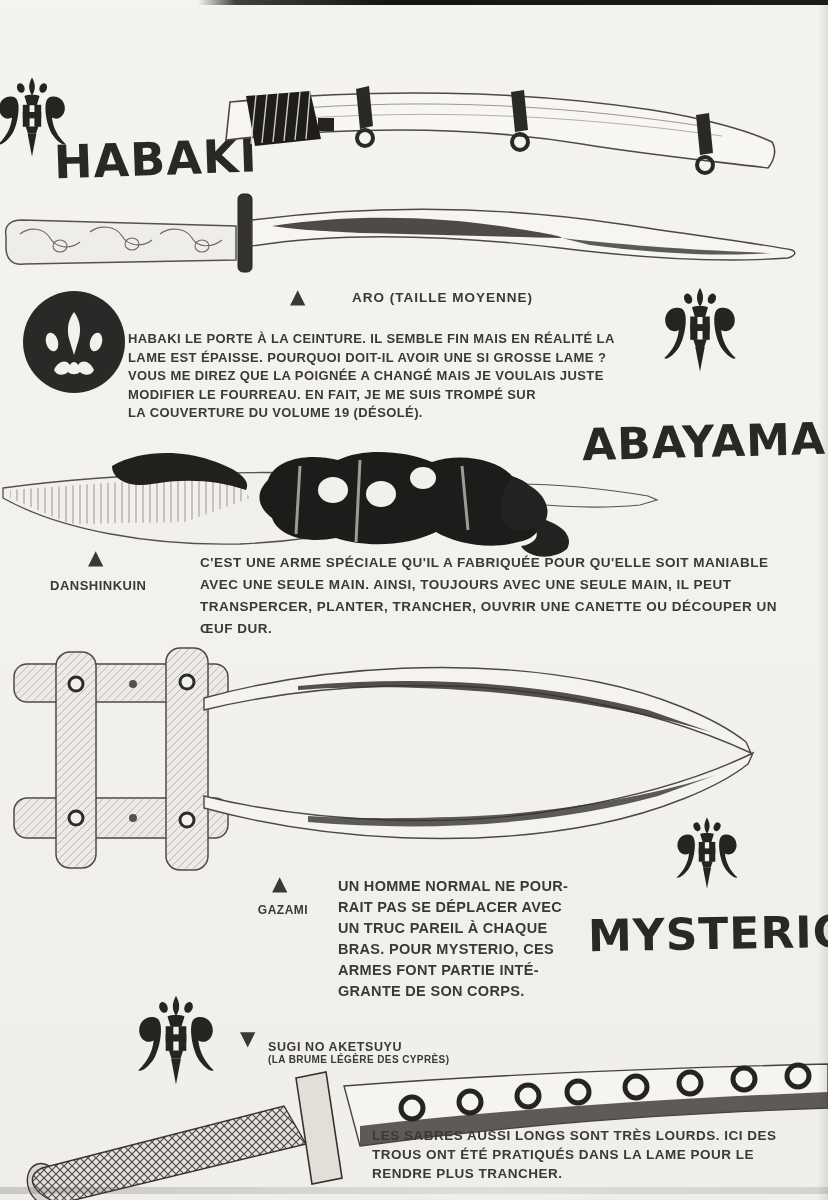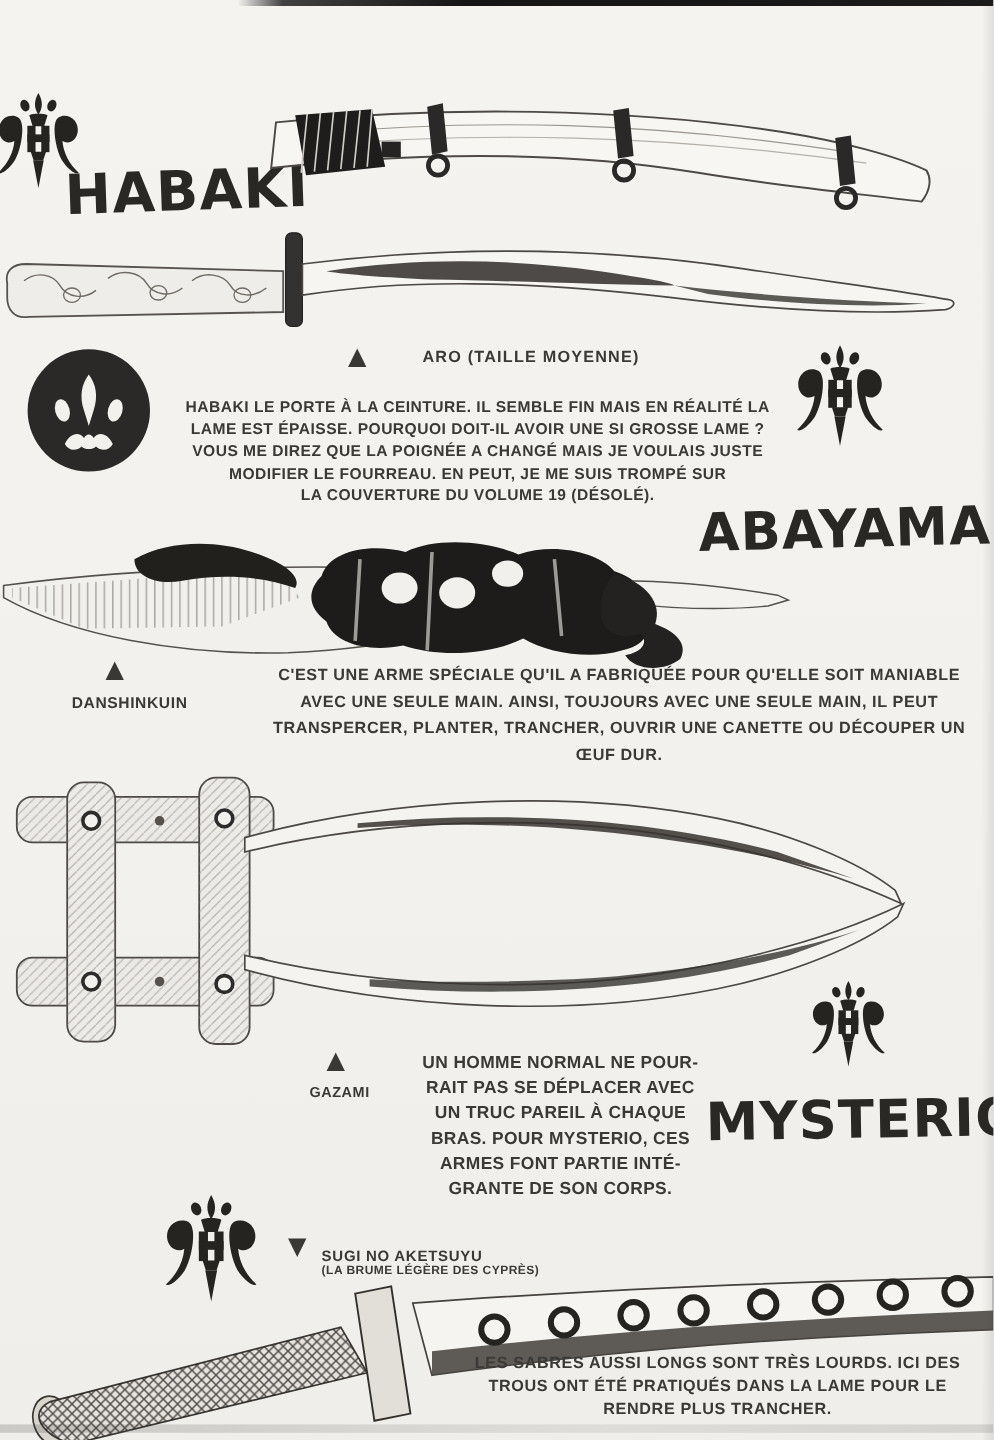--- a/index.html
+++ b/index.html
@@ -7,21 +7,21 @@
     position:relative;width:828px;height:1200px;margin:0 auto;overflow:hidden;
     background:linear-gradient(180deg,#f4f3f0 0%,#f2f1ee 55%,#efeeea 100%);
     font-family:"Liberation Sans",sans-serif;color:#2b2a28;
   }
   .abs{position:absolute;}
   .title{
     font-family:"DejaVu Sans",sans-serif;font-weight:bold;color:#2a2825;
     letter-spacing:1px;white-space:nowrap;line-height:1;
   }
   .para{
-    font-weight:bold;color:#3b3936;text-align:center;white-space:nowrap;
+    font-weight:bold;color:#3b3936;white-space:nowrap;
   }
   .para div{white-space:nowrap;}
   .caption{
     font-weight:bold;color:#3b3936;white-space:nowrap;letter-spacing:1px;
   }
   .marker{
     color:#3a3835;line-height:1;font-family:"DejaVu Sans",sans-serif;
   }
   .crest{color:#262421;}
   .crest svg{display:block;width:100%;height:100%;}
@@ -108,21 +108,21 @@
     <path d="M36 84 C40 75 48 73 52 79 C54 75 58 75 60 79 C64 73 72 75 76 84 C73 90 66 90 62 86 C59 89 53 89 50 86 C46 90 39 90 36 84 Z" fill="#f2f1ee"></path>
   </svg>
 
   <span class="abs marker" style="left:290px;top:286px;font-size:20px">▲</span>
   <div class="abs caption" style="left:352px;top:290px;font-size:13.5px">ARO (TAILLE MOYENNE)</div>
 
   <div class="abs para" style="left:128px;top:330px;width:540px;font-size:13px;line-height:18.5px;letter-spacing:0.4px">
     <div>HABAKI LE PORTE À LA CEINTURE. IL SEMBLE FIN MAIS EN RÉALITÉ LA</div>
     <div>LAME EST ÉPAISSE. POURQUOI DOIT-IL AVOIR UNE SI GROSSE LAME ?</div>
     <div>VOUS ME DIREZ QUE LA POIGNÉE A CHANGÉ MAIS JE VOULAIS JUSTE</div>
-    <div>MODIFIER LE FOURREAU. EN PEUT, JE ME SUIS TROMPÉ SUR</div>
+    <div>MODIFIER LE FOURREAU. EN FAIT, JE ME SUIS TROMPÉ SUR</div>
     <div>LA COUVERTURE DU VOLUME 19 (DÉSOLÉ).</div>
   </div>
 
   <div class="abs crest" style="left:652px;top:286px;width:96px;height:106px">
     <svg viewBox="0 0 100 125">
         <use href="#crest" fill="currentColor"></use>
       </svg>
   </div>
 
   <div class="abs title" style="left:582px;top:420px;font-size:44px;transform:rotate(-1.5deg)">ABAYAMA</div>
@@ -139,21 +139,21 @@
     <path d="M268 32 C274 12 306 4 338 12 C362 0 404 2 432 14 C462 4 498 12 512 28 C536 36 544 52 530 64 C546 74 540 90 518 94 C492 102 456 96 436 84 C408 98 366 100 336 90 C306 96 278 88 272 70 C256 58 256 44 268 32 Z" fill="#1d1c1a"></path>
     <ellipse cx="333" cy="42" rx="15" ry="13" fill="#f1f0ed"></ellipse>
     <ellipse cx="381" cy="46" rx="15" ry="13" fill="#f1f0ed"></ellipse>
     <ellipse cx="423" cy="30" rx="13" ry="11" fill="#f1f0ed"></ellipse>
     <path d="M300 18 L296 86 M360 12 L356 94 M462 18 L468 82" stroke="#f1f0ed" stroke-width="3" opacity="0.6"></path>
     <path d="M516 36 C560 36 612 42 648 48 L657 52 L640 57 C600 61 560 59 522 55 Z" fill="#f3f2ef" stroke="#54514d" stroke-width="1.2"></path>
     <path d="M512 30 C540 38 552 56 546 72 C562 78 574 88 567 101 C552 113 528 110 521 98 C534 96 541 88 534 80 C519 86 503 80 501 66 C499 52 504 38 512 30 Z" fill="#242220"></path>
   </svg>
 
   <span class="abs marker" style="left:88px;top:547px;font-size:20px">▲</span>
-  <div class="abs caption" style="left:50px;top:578px;width:116px;text-align:center;font-size:13px;letter-spacing:0.5px">DANSHINKUIN</div>
+  <div class="abs caption" style="left:50px;top:578px;width:116px;font-size:13px;letter-spacing:0.5px">DANSHINKUIN</div>
 
   <div class="abs para" style="left:200px;top:552px;width:632px;font-size:13.5px;line-height:22px;letter-spacing:0.5px">
     <div>C'EST UNE ARME SPÉCIALE QU'IL A FABRIQUÉE POUR QU'ELLE SOIT MANIABLE</div>
     <div>AVEC UNE SEULE MAIN. AINSI, TOUJOURS AVEC UNE SEULE MAIN, IL PEUT</div>
     <div>TRANSPERCER, PLANTER, TRANCHER, OUVRIR UNE CANETTE OU DÉCOUPER UN</div>
     <div>ŒUF DUR.</div>
   </div>
 
   <svg class="abs" style="left:8px;top:646px" width="772" height="226" viewBox="0 0 772 226">
     <defs>

